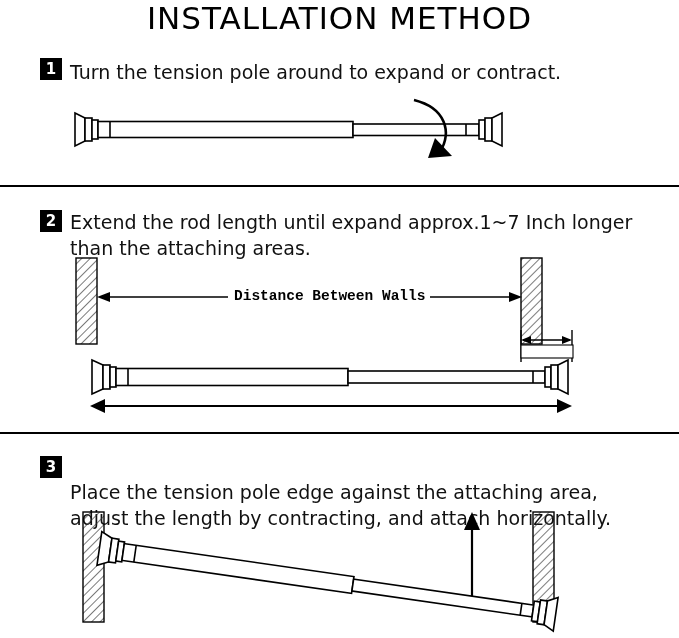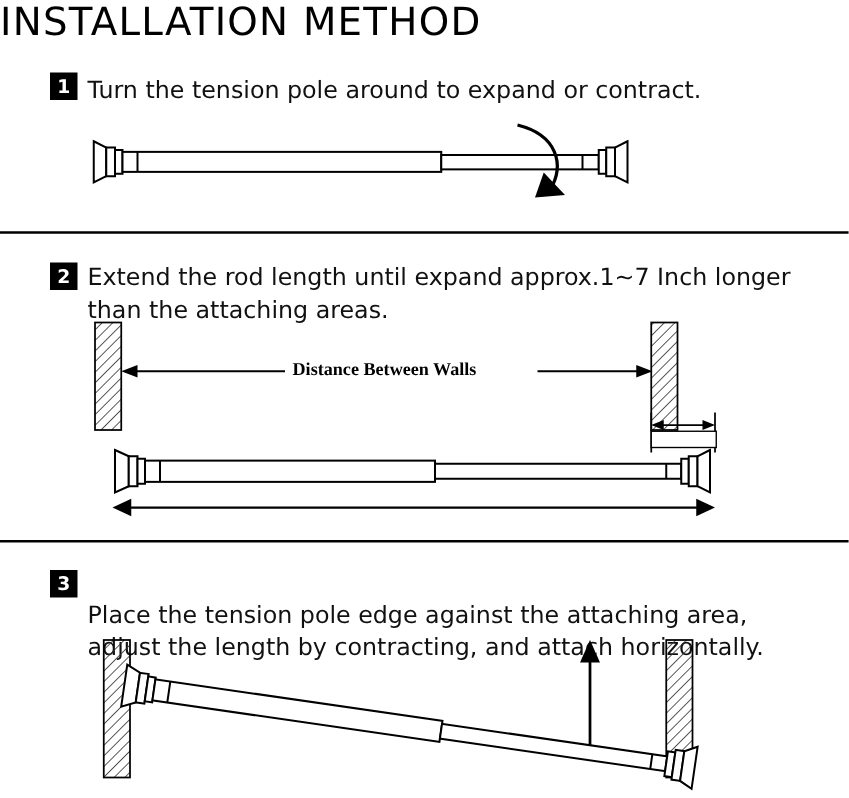--- a/index.html
+++ b/index.html
@@ -18,20 +18,21 @@
   .page {
     position: relative;
     width: 679px;
     height: 638px;
   }
   .title {
     position: absolute;
     left: 0;
     top: 0px;
     width: 679px;
+    text-align: center;
     font-size: 31px;
     letter-spacing: 1px;
     font-weight: 400;
     font-family: "DejaVu Sans", sans-serif;
   }
   .hrule {
     position: absolute;
     left: 0;
     width: 679px;
     height: 2px;
@@ -54,21 +55,21 @@
     position: absolute;
     font-size: 19px;
     line-height: 1.35;
     font-family: "DejaVu Sans", sans-serif;
     color: #111;
   }
   .label-text {
     position: absolute;
     font-size: 14.5px;
     font-weight: bold;
-    font-family: Liberation Serif, serif;
+    font-family: Liberation Mono, monospace;
   }
   .small-label {
     position: absolute;
     font-size: 9.5px;
     font-family: "DejaVu Sans", sans-serif;
   }
   svg { display: block; }
   .art {
     position: absolute;
     left: 0;

